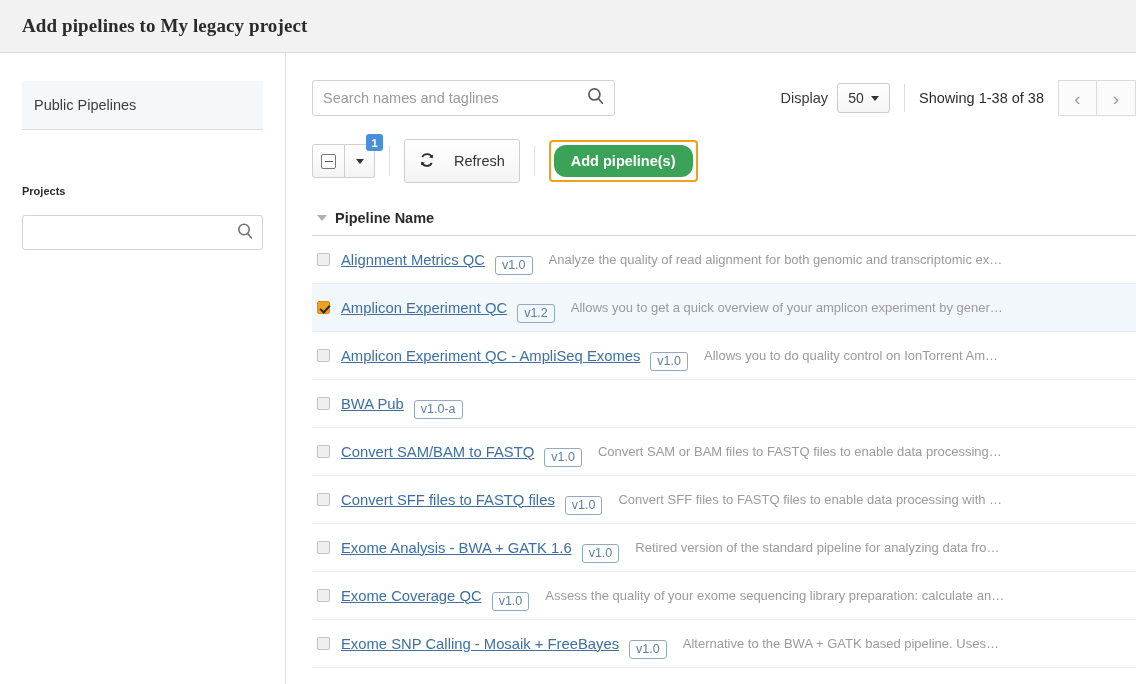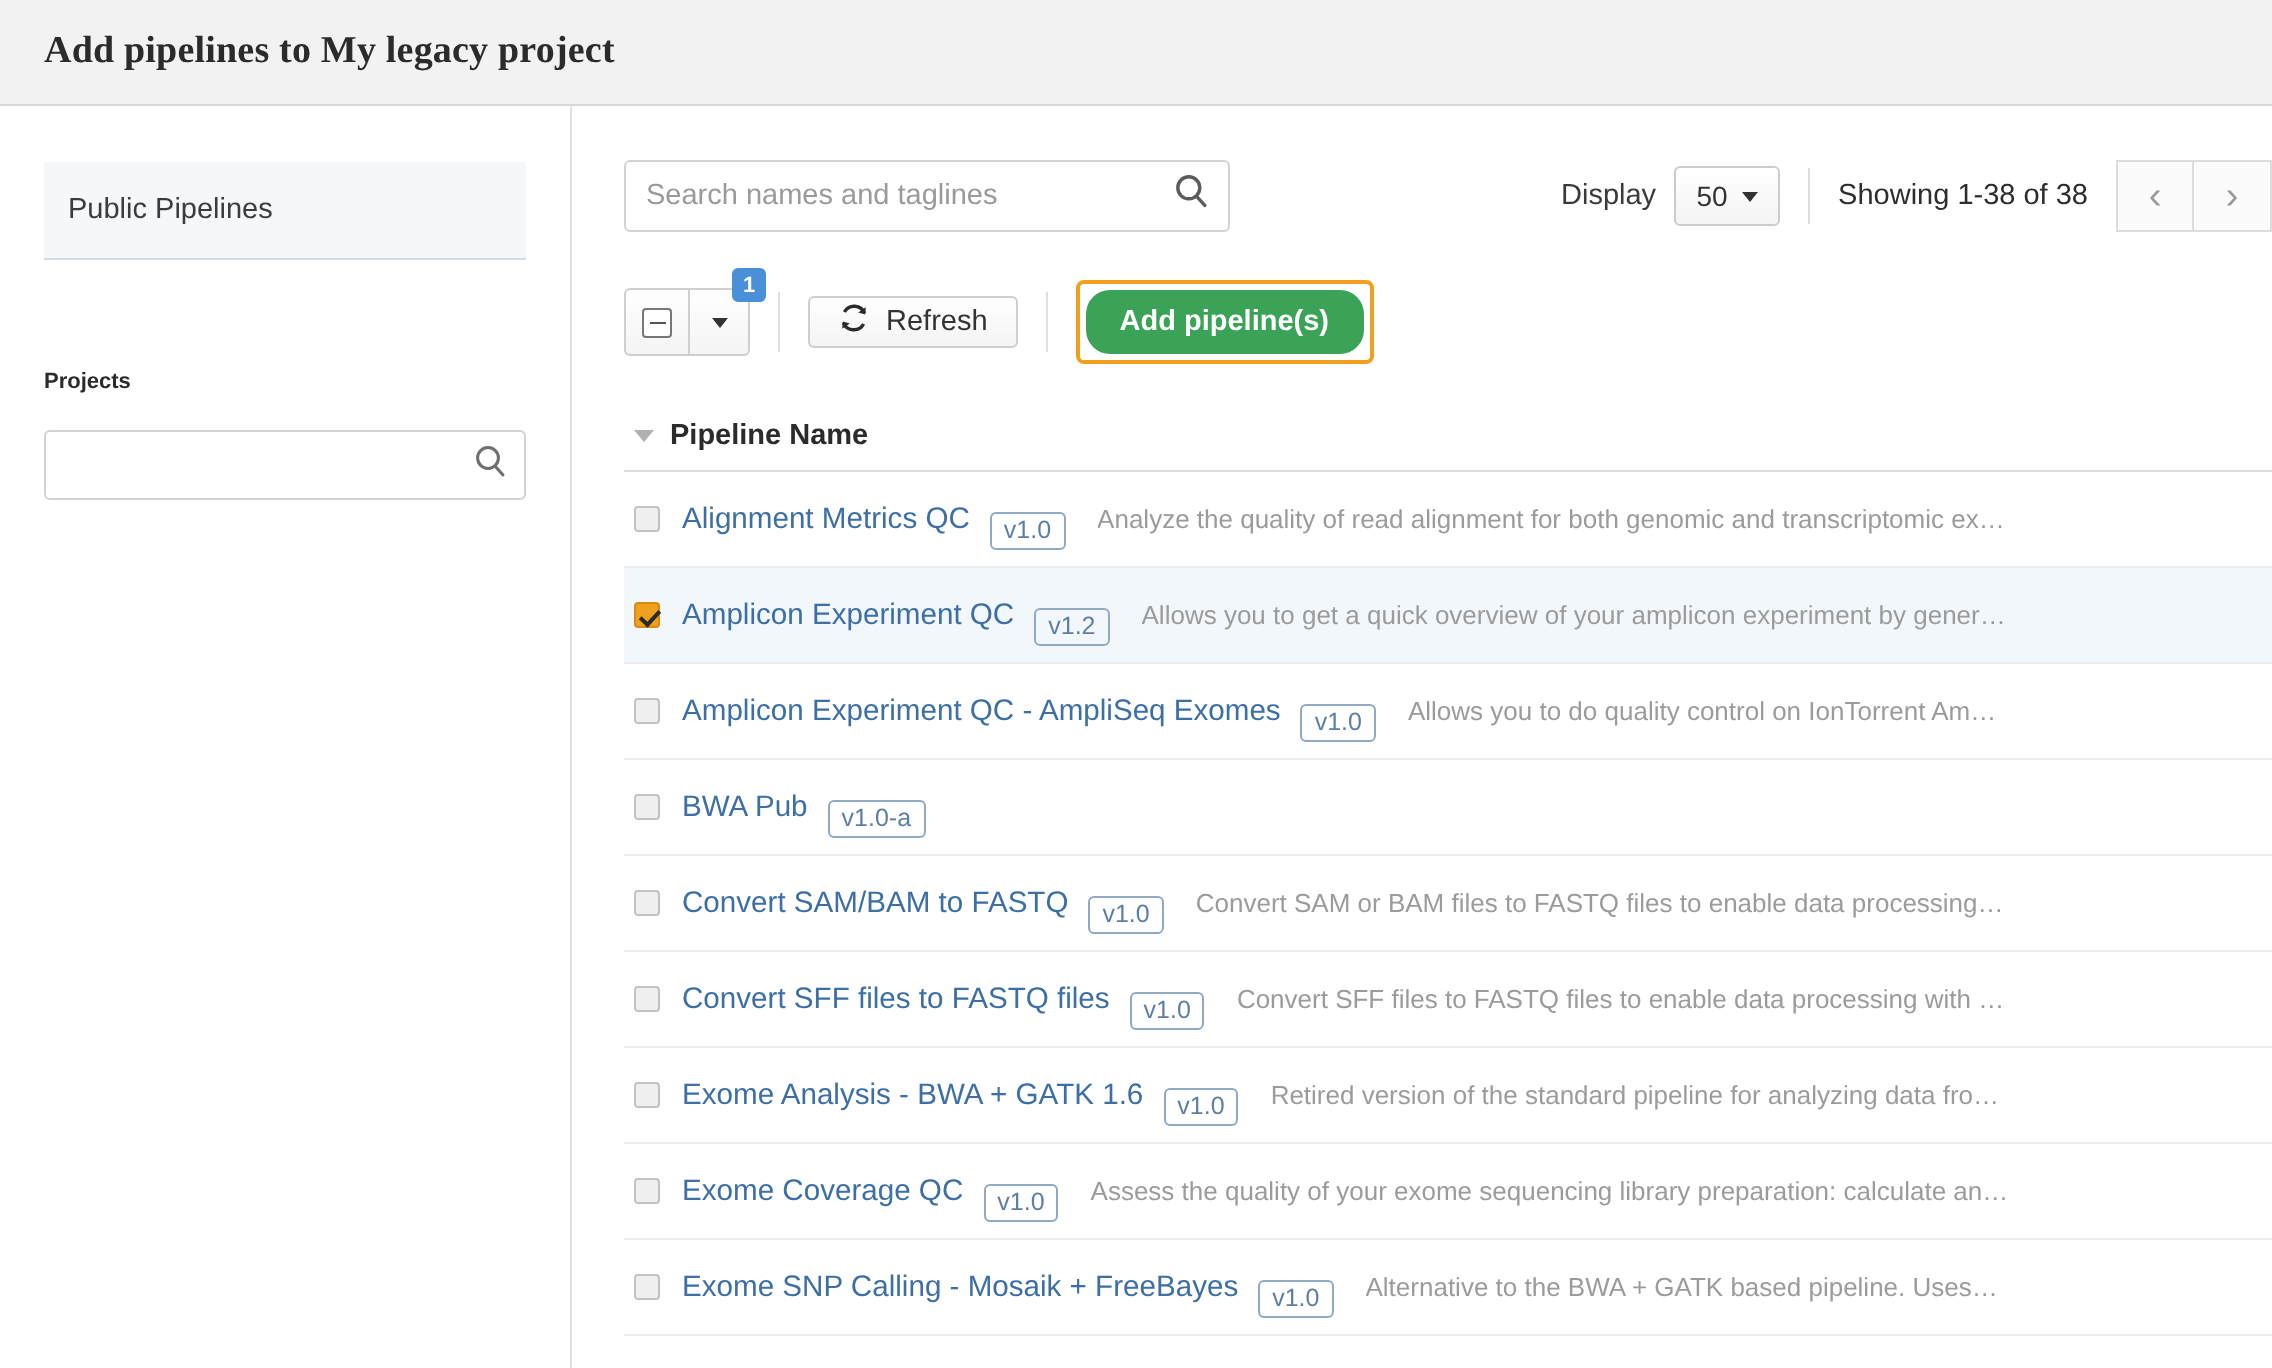--- a/index.html
+++ b/index.html
@@ -235,27 +235,27 @@
     align-items: center;
     justify-content: center;
     padding: 0 4px;
   }
   .tsep {
     width: 1px; height: 30px;
     background: #e0e0e0;
     margin: 0 14px;
   }
   .btn-refresh {
-    height: 26px;
+    height: 44px;
     border: 1px solid #cfcfcf;
     border-radius: 3px;
     background: linear-gradient(#ffffff, #f4f4f4);
     display: flex;
     align-items: center;
-    gap: 8px;
+    gap: 19px;
     padding: 0 14px;
     font-size: 14.5px;
     color: #333;
     cursor: pointer;
   }
   .btn-add-wrap {
     padding: 3px;
     border: 2px solid #f0a01e;
     border-radius: 4px;
     display: inline-flex;
@@ -331,20 +331,21 @@
     width: 4px; height: 8px;
     border: solid #2b2b2b;
     border-width: 0 2px 2px 0;
     transform: rotate(43deg);
   }
   .pname {
     font-size: 14.8px;
     color: #3d6fa5;
     white-space: nowrap;
     cursor: pointer;
+    text-decoration: underline;
   }
   .ver {
     margin-left: 10px;
     border: 1px solid #8fa9c6;
     border-radius: 3px;
     color: #5d7fa5;
     font-size: 12.5px;
     padding: 2px 6px 3px 6px;
     line-height: 1;
     white-space: nowrap;

